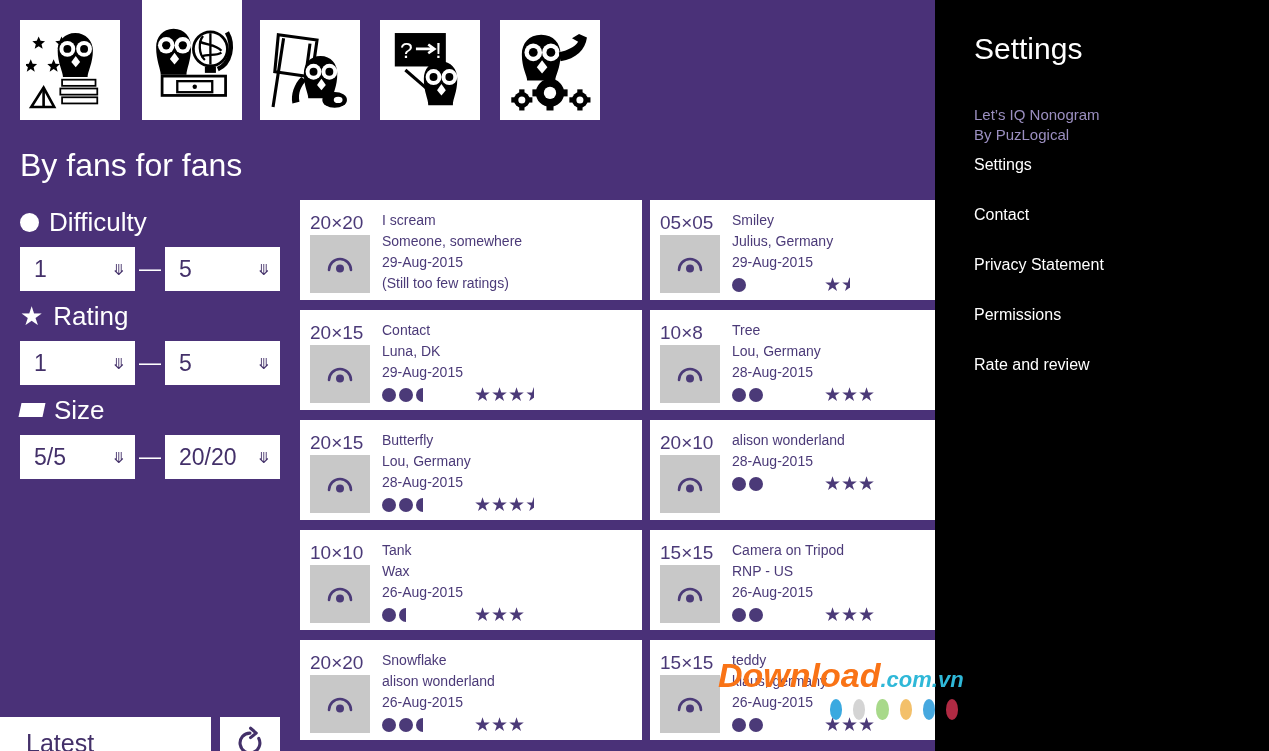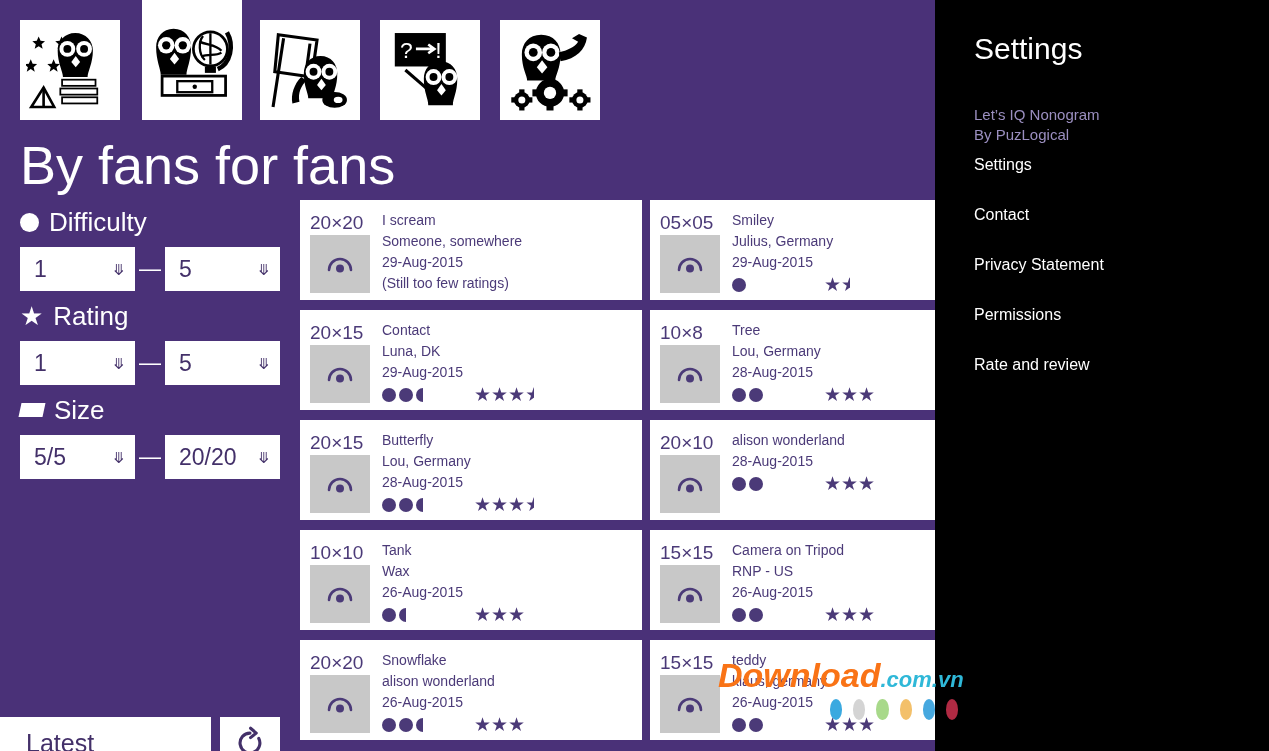--- a/index.html
+++ b/index.html
@@ -19,21 +19,21 @@
     display: flex; align-items: center; justify-content: center;
   }
   .thumb.selected {
     top: 0px; height: 120px; width: 100px;
   }
   .thumb svg { display: block; }
 
   
   .page-title {
     position: absolute; left: 20px; top: 140px;
-    font-size: 54px; font-weight: 300; color: #ffffff;
+    font-size: 32px; font-weight: 300; color: #ffffff;
     letter-spacing: 0px; line-height: 50px;
   }
 
   
   .filters { position: absolute; left: 0; top: 205px; width: 300px; height: 546px; }
   .filter-group { position: absolute; left: 20px; width: 260px; }
   .filter-head {
     display: flex; align-items: center; gap: 10px;
     color: #ffffff; font-size: 26px; font-weight: 300; height: 34px;
   }

